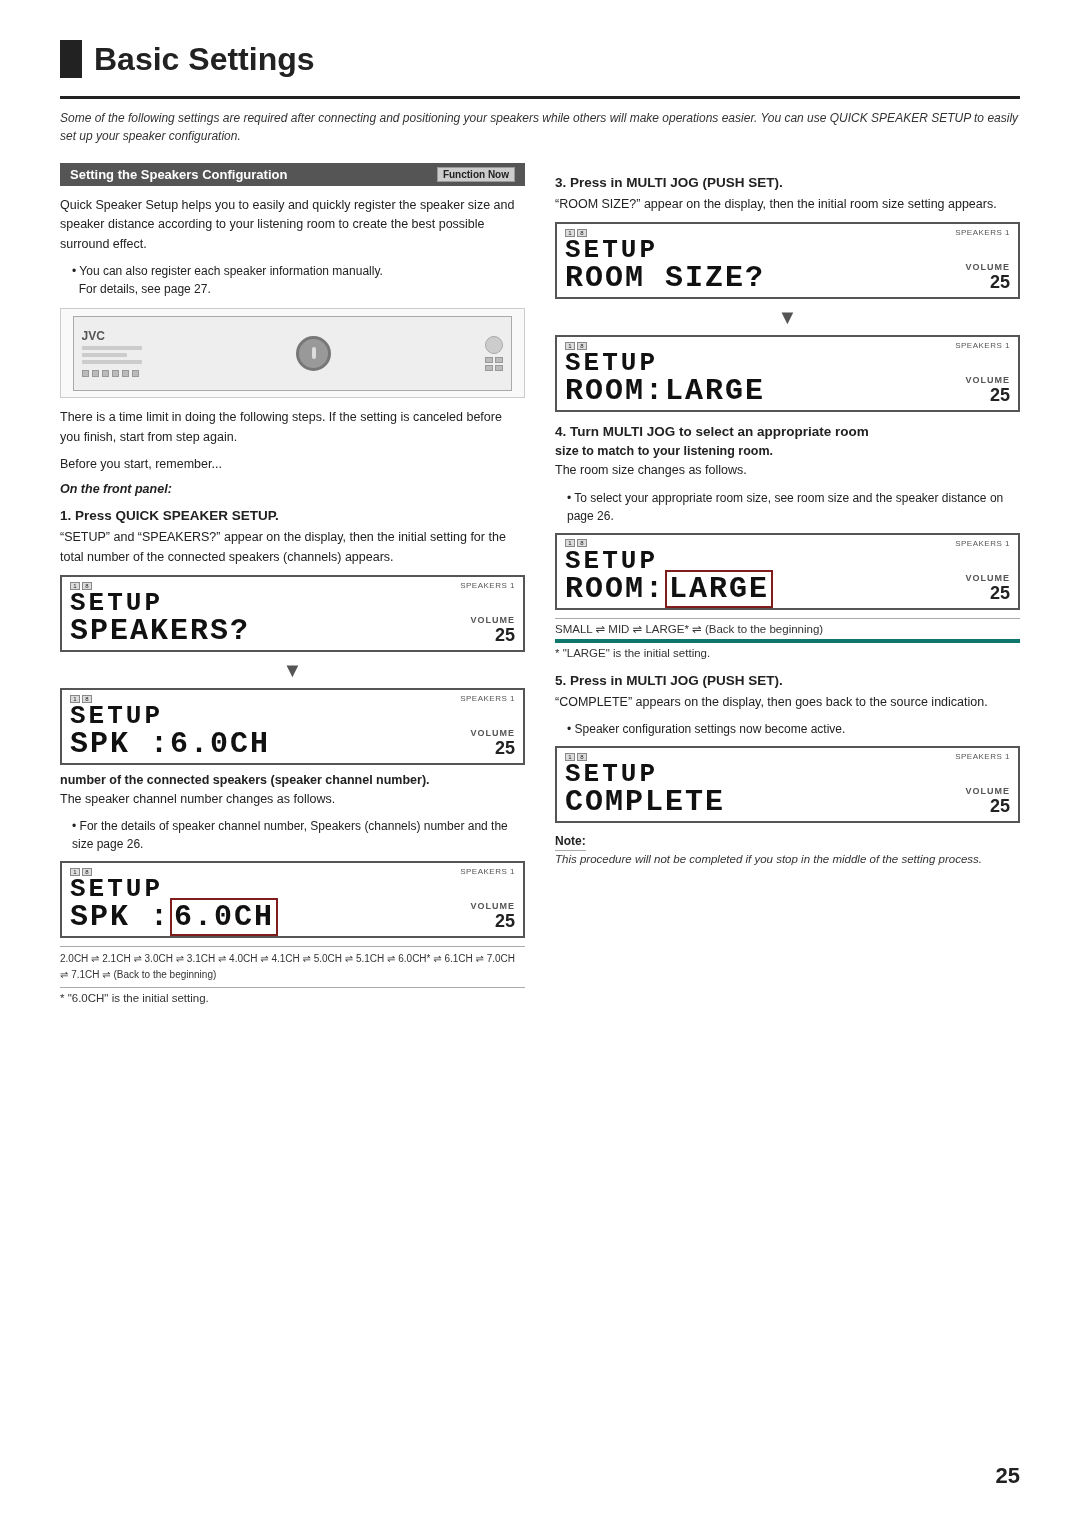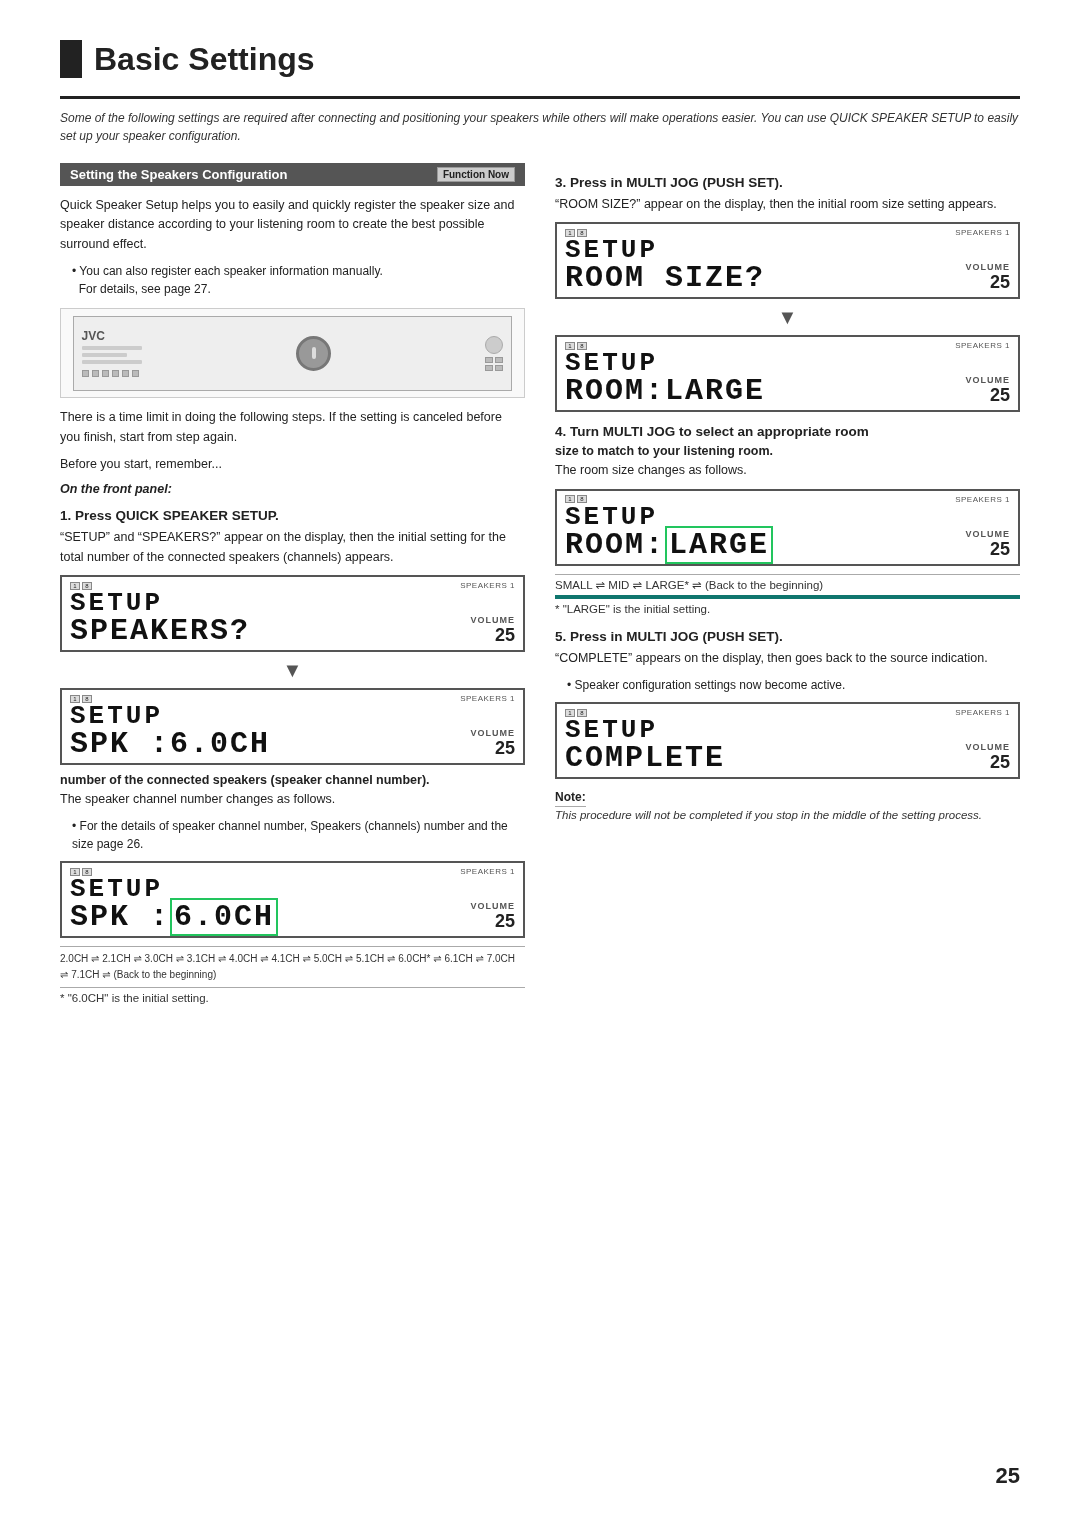--- a/index.html
+++ b/index.html
@@ -294,21 +294,21 @@
       font-size: 11.5px;
       color: #333;
       border-top: 1px solid #aaa;
       border-bottom: 4px solid #0f766e;
       padding: 3px 0;
       margin: 3px 0;
     }
 
     
     .lcd-highlight {
-      border: 2px solid #22c55e;
+      border: 2px solid #7f1d1d;
       padding: 0 2px;
       display: inline;
     }
   </style>
 </head>
 <body>
 
 <div class="page-title-bar">
   <div class="title-black-box"></div>
   <span class="page-title">Basic Settings</span>
@@ -521,20 +521,21 @@
             <span class="lcd-label-small">VOLUME</span>
             <span class="lcd-volume-num">25</span>
           </div>
         </div>
       </div>
     </div>
 
     <p class="step-heading">4.  Turn MULTI JOG to select an appropriate room</p>
     <p class="step-sub">size to match to your listening room.</p>
     <p class="body-text">The room size changes as follows.</p>
+    <p class="bullet-text">To select your appropriate room size, see room size and the speaker distance on page 26.</p>
 
     <div class="lcd-container">
       <div class="lcd-box">
         <div class="lcd-top-row">
           <div class="lcd-indicators">
             <div class="lcd-ind">
                 <span>1</span>
               </div>
             <div class="lcd-ind">
                 <span>8</span>

